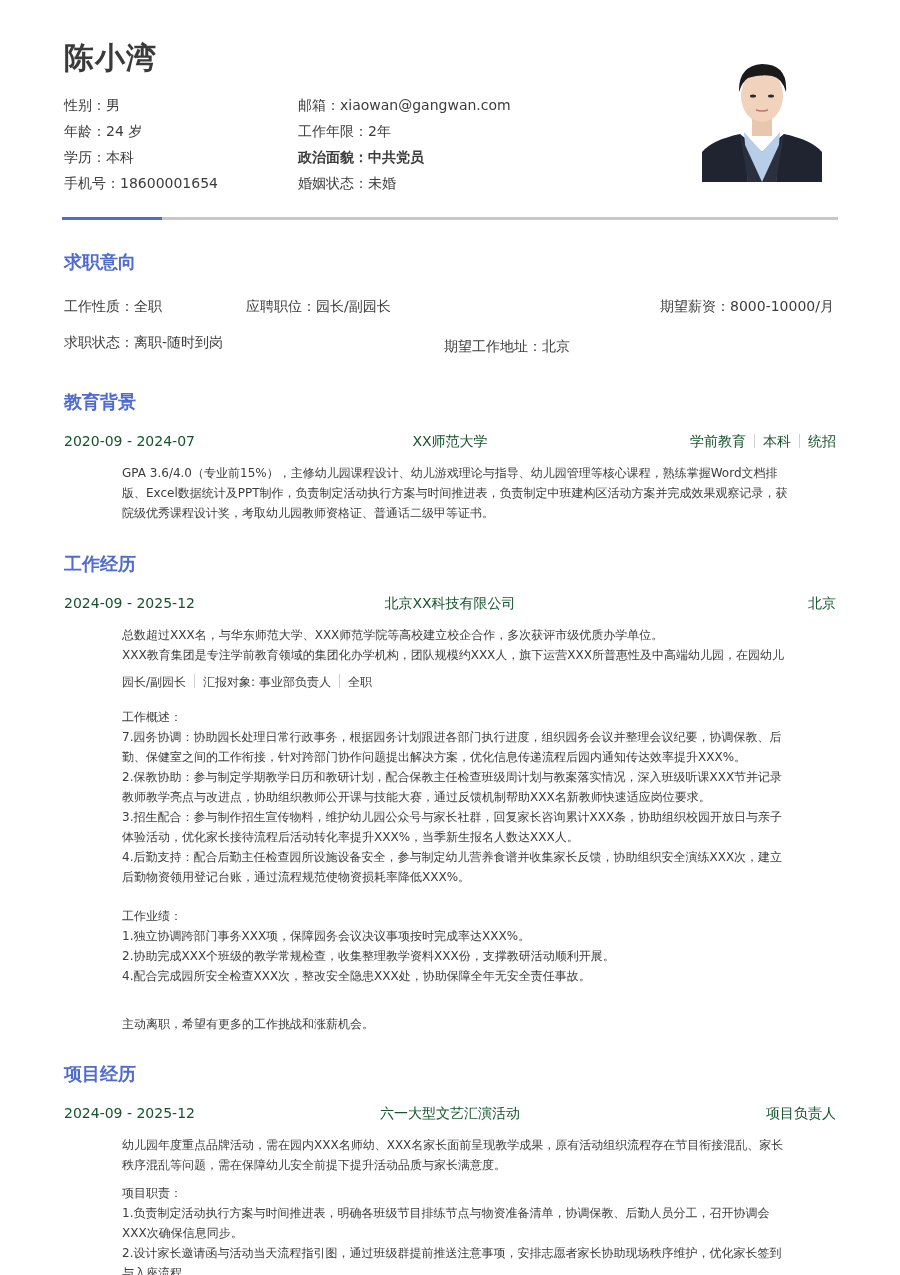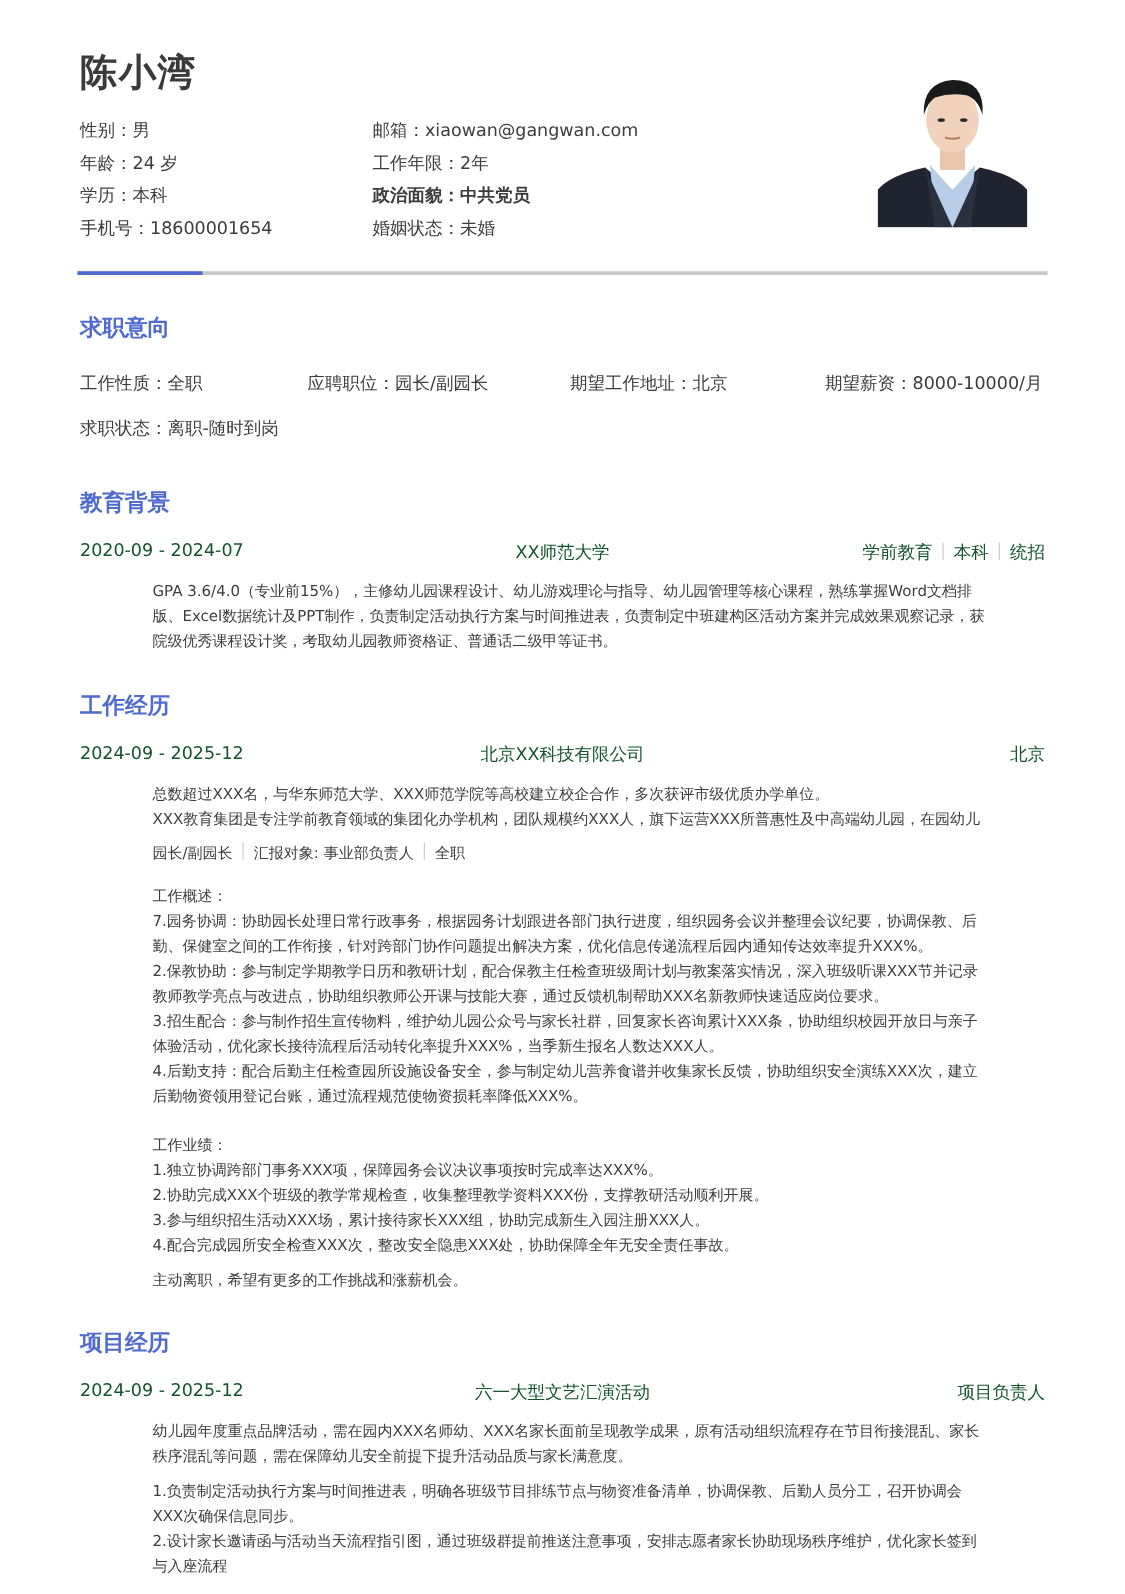--- a/index.html
+++ b/index.html
@@ -93,21 +93,21 @@
 
   <div class="divider">
     <div class="divider-accent"></div>
   </div>
 
   <div class="section-title" style="top:250px;">求职意向</div>
 
   <div class="intent-row" style="top:298px;">
     <div class="intent-item" style="left:0;"><span>工作性质：</span><span>全职</span></div>
     <div class="intent-item" style="left:182px;"><span>应聘职位：</span><span>园长/副园长</span></div>
-    <div class="intent-item" style="left:392px;"><span>期望工作地址：</span><span>北京</span></div>
+    <div class="intent-item" style="left:380px;margin-top:40px;"><span>期望工作地址：</span><span>北京</span></div>
     <div class="intent-item" style="left:596px;"><span>期望薪资：</span><span>8000-10000/月</span></div>
   </div>
   <div class="intent-row" style="top:334px;">
     <div class="intent-item" style="left:0;"><span>求职状态：</span><span>离职-随时到岗</span></div>
   </div>
 
   <div class="section-title" style="top:390px;">教育背景</div>
 
   <div class="entry-head" style="top:433px;">
     <span class="entry-date">2020-09 - 2024-07</span>
@@ -151,21 +151,20 @@
     <span class="line">3.招生配合：参与制作招生宣传物料，维护幼儿园公众号与家长社群，回复家长咨询累计XXX条，协助组织校园开放日与亲子</span>
     <span class="line">体验活动，优化家长接待流程后活动转化率提升XXX%，当季新生报名人数达XXX人。</span>
     <span class="line">4.后勤支持：配合后勤主任检查园所设施设备安全，参与制定幼儿营养食谱并收集家长反馈，协助组织安全演练XXX次，建立</span>
     <span class="line">后勤物资领用登记台账，通过流程规范使物资损耗率降低XXX%。</span>
   </div>
 
   <div class="para" style="top:906px;">
     <span class="line">工作业绩：</span>
     <span class="line">1.独立协调跨部门事务XXX项，保障园务会议决议事项按时完成率达XXX%。</span>
     <span class="line">2.协助完成XXX个班级的教学常规检查，收集整理教学资料XXX份，支撑教研活动顺利开展。</span>
-    <span class="line">3.参与组织招生活动XXX场，累计接待家长XXX组，协助完成新生入园注册XXX人。</span>
     <span class="line">4.配合完成园所安全检查XXX次，整改安全隐患XXX处，协助保障全年无安全责任事故。</span>
   </div>
 
   <div class="para" style="top:1014px;">
     <span class="line">主动离职，希望有更多的工作挑战和涨薪机会。</span>
   </div>
 
   <div class="section-title" style="top:1062px;">项目经历</div>
 
   <div class="entry-head" style="top:1105px;">
@@ -173,19 +172,20 @@
     <span class="entry-center">六一大型文艺汇演活动</span>
     <span class="entry-right">项目负责人</span>
   </div>
 
   <div class="para" style="top:1135px;">
     <span class="line">幼儿园年度重点品牌活动，需在园内XXX名师幼、XXX名家长面前呈现教学成果，原有活动组织流程存在节目衔接混乱、家长</span>
     <span class="line">秩序混乱等问题，需在保障幼儿安全前提下提升活动品质与家长满意度。</span>
   </div>
 
   <div class="para" style="top:1183px;">
+    <span class="line">项目职责：</span>
     <span class="line">1.负责制定活动执行方案与时间推进表，明确各班级节目排练节点与物资准备清单，协调保教、后勤人员分工，召开协调会</span>
     <span class="line">XXX次确保信息同步。</span>
     <span class="line">2.设计家长邀请函与活动当天流程指引图，通过班级群提前推送注意事项，安排志愿者家长协助现场秩序维护，优化家长签到</span>
     <span class="line">与入座流程</span>
   </div>
 
 </div>
 
 </body></html>

